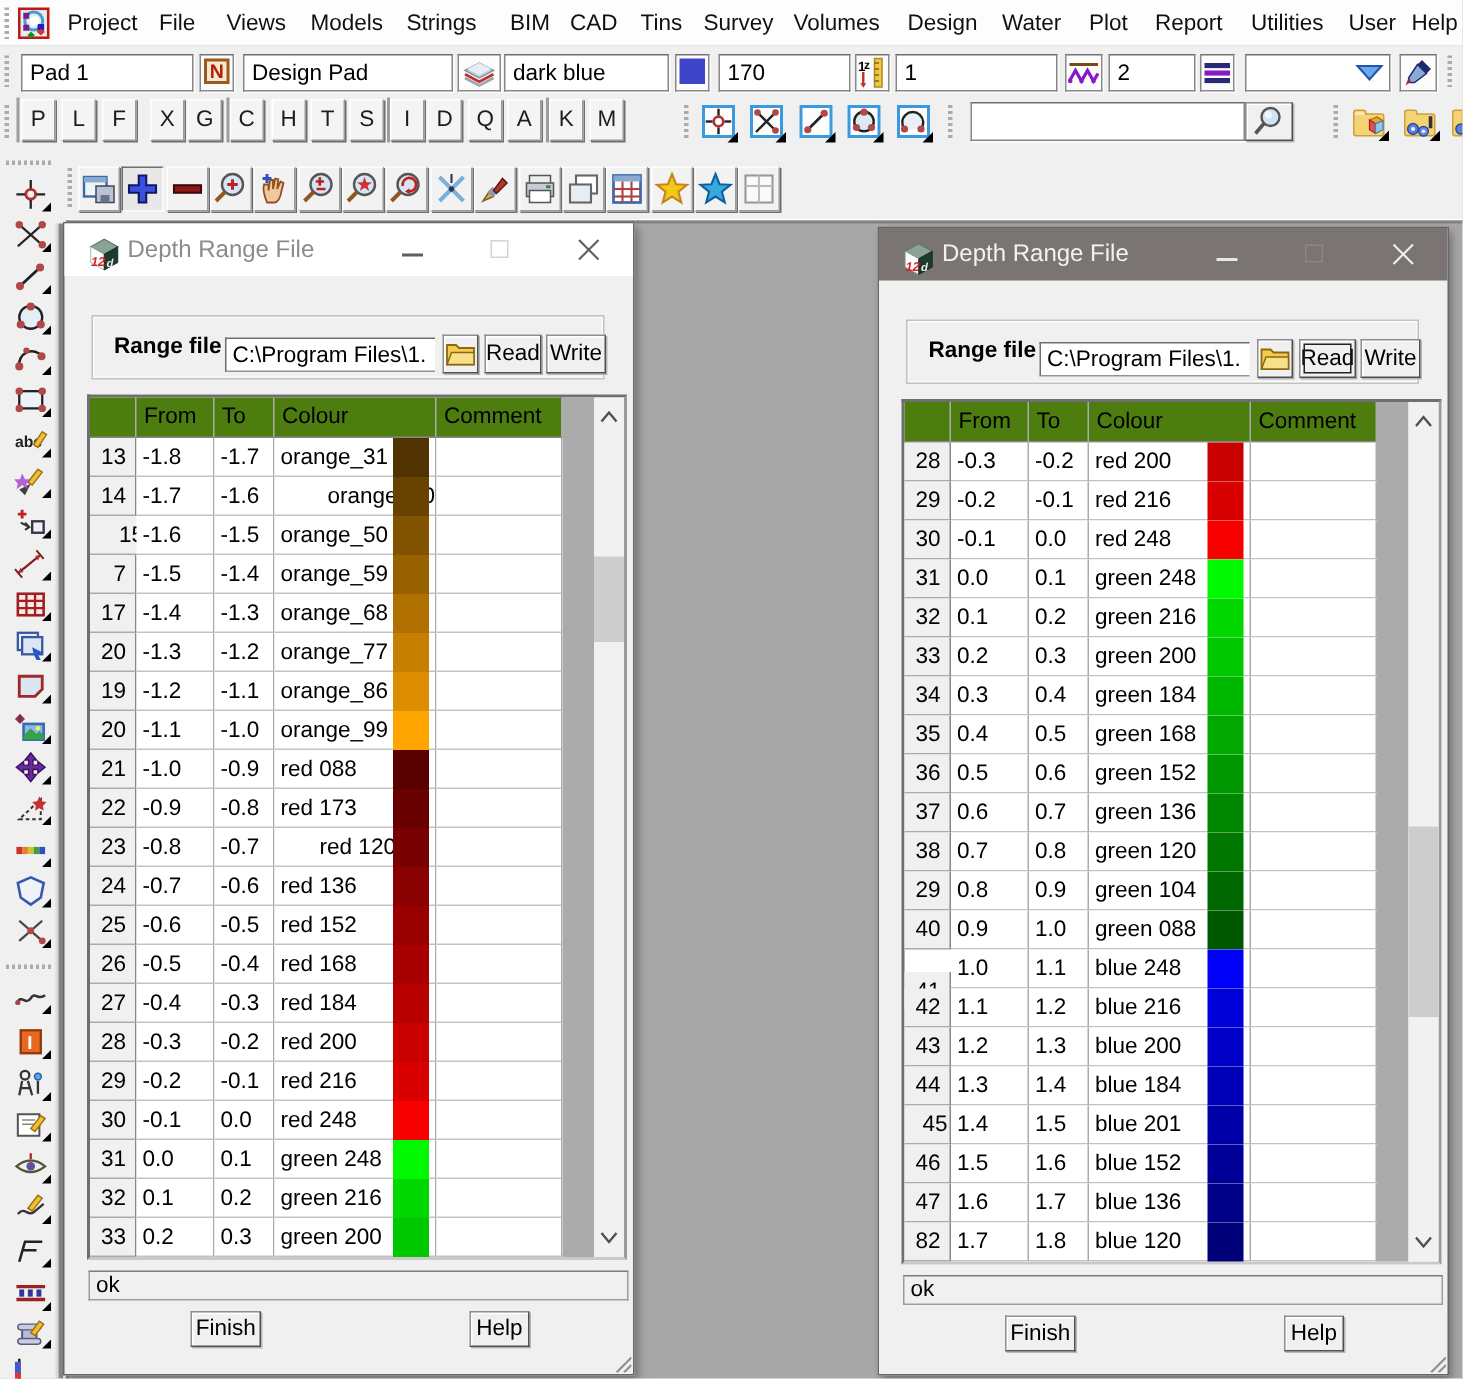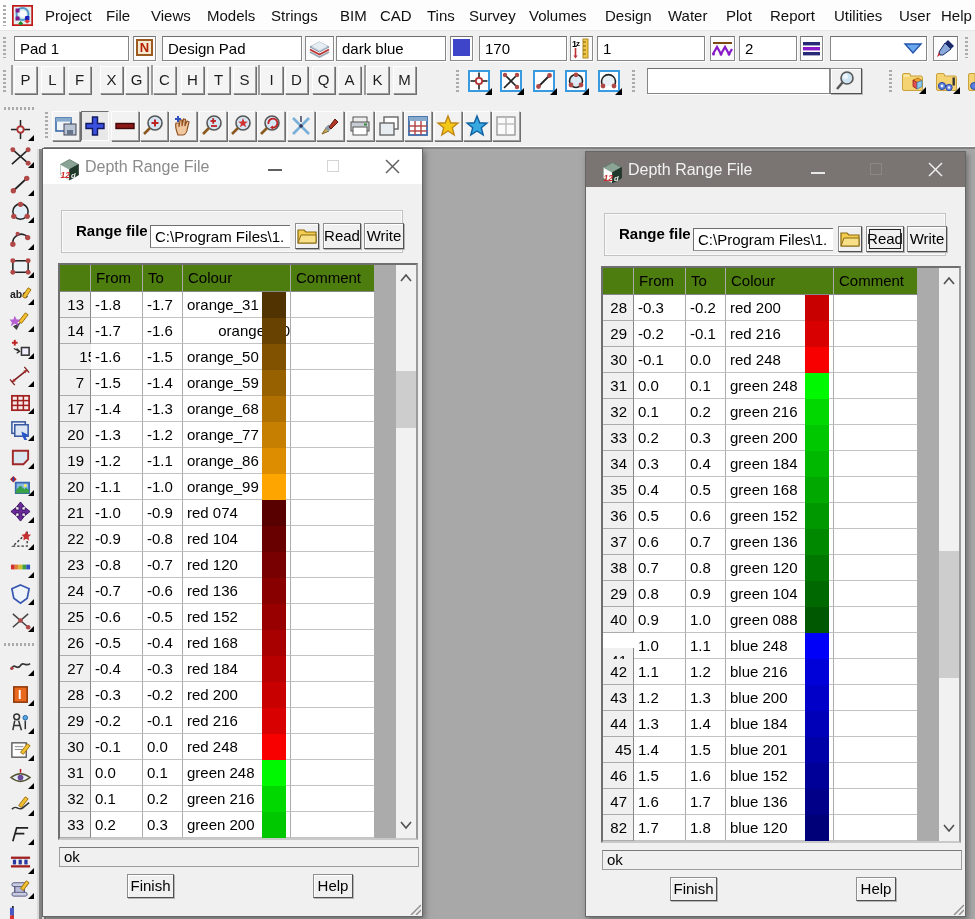--- a/index.html
+++ b/index.html
@@ -592,33 +592,33 @@
         <div class="cell" style="left:231px;top:183px;width:84px;height:26px;"></div>
         <div class="ncell" style="left:0;top:209px;width:31px;height:26px;">20</div>
         <div class="cell" style="left:31px;top:209px;width:52px;height:26px;padding-left:4px;">-1.1</div>
         <div class="cell" style="left:83px;top:209px;width:40px;height:26px;padding-left:4px;">-1.0</div>
         <div class="cell" style="left:123px;top:209px;width:108px;height:26px;padding-left:4px;">orange_99</div>
         <div class="abs" style="left:202px;top:209px;width:24px;height:26px;background:#ffa500;"></div>
         <div class="cell" style="left:231px;top:209px;width:84px;height:26px;"></div>
         <div class="ncell" style="left:0;top:235px;width:31px;height:26px;">21</div>
         <div class="cell" style="left:31px;top:235px;width:52px;height:26px;padding-left:4px;">-1.0</div>
         <div class="cell" style="left:83px;top:235px;width:40px;height:26px;padding-left:4px;">-0.9</div>
-        <div class="cell" style="left:123px;top:235px;width:108px;height:26px;padding-left:4px;">red 074</div>
+        <div class="cell" style="left:123px;top:235px;width:108px;height:26px;padding-left:4px;">red 088</div>
         <div class="abs" style="left:202px;top:235px;width:24px;height:26px;background:#580000;"></div>
         <div class="cell" style="left:231px;top:235px;width:84px;height:26px;"></div>
         <div class="ncell" style="left:0;top:261px;width:31px;height:26px;">22</div>
         <div class="cell" style="left:31px;top:261px;width:52px;height:26px;padding-left:4px;">-0.9</div>
         <div class="cell" style="left:83px;top:261px;width:40px;height:26px;padding-left:4px;">-0.8</div>
-        <div class="cell" style="left:123px;top:261px;width:108px;height:26px;padding-left:4px;">red 104</div>
+        <div class="cell" style="left:123px;top:261px;width:108px;height:26px;padding-left:4px;">red 173</div>
         <div class="abs" style="left:202px;top:261px;width:24px;height:26px;background:#680000;"></div>
         <div class="cell" style="left:231px;top:261px;width:84px;height:26px;"></div>
         <div class="ncell" style="left:0;top:287px;width:31px;height:26px;">23</div>
         <div class="cell" style="left:31px;top:287px;width:52px;height:26px;padding-left:4px;">-0.8</div>
         <div class="cell" style="left:83px;top:287px;width:40px;height:26px;padding-left:4px;">-0.7</div>
-        <div class="cell" style="left:123px;top:287px;width:108px;height:26px;padding-left:4px;">red 120</div>
+        <div class="cell" style="left:123px;top:287px;width:108px;height:26px;padding-left:4px;text-align:center;">red 120</div>
         <div class="abs" style="left:202px;top:287px;width:24px;height:26px;background:#780000;"></div>
         <div class="cell" style="left:231px;top:287px;width:84px;height:26px;"></div>
         <div class="ncell" style="left:0;top:313px;width:31px;height:26px;">24</div>
         <div class="cell" style="left:31px;top:313px;width:52px;height:26px;padding-left:4px;">-0.7</div>
         <div class="cell" style="left:83px;top:313px;width:40px;height:26px;padding-left:4px;">-0.6</div>
         <div class="cell" style="left:123px;top:313px;width:108px;height:26px;padding-left:4px;">red 136</div>
         <div class="abs" style="left:202px;top:313px;width:24px;height:26px;background:#880000;"></div>
         <div class="cell" style="left:231px;top:313px;width:84px;height:26px;"></div>
         <div class="ncell" style="left:0;top:339px;width:31px;height:26px;">25</div>
         <div class="cell" style="left:31px;top:339px;width:52px;height:26px;padding-left:4px;">-0.6</div>

